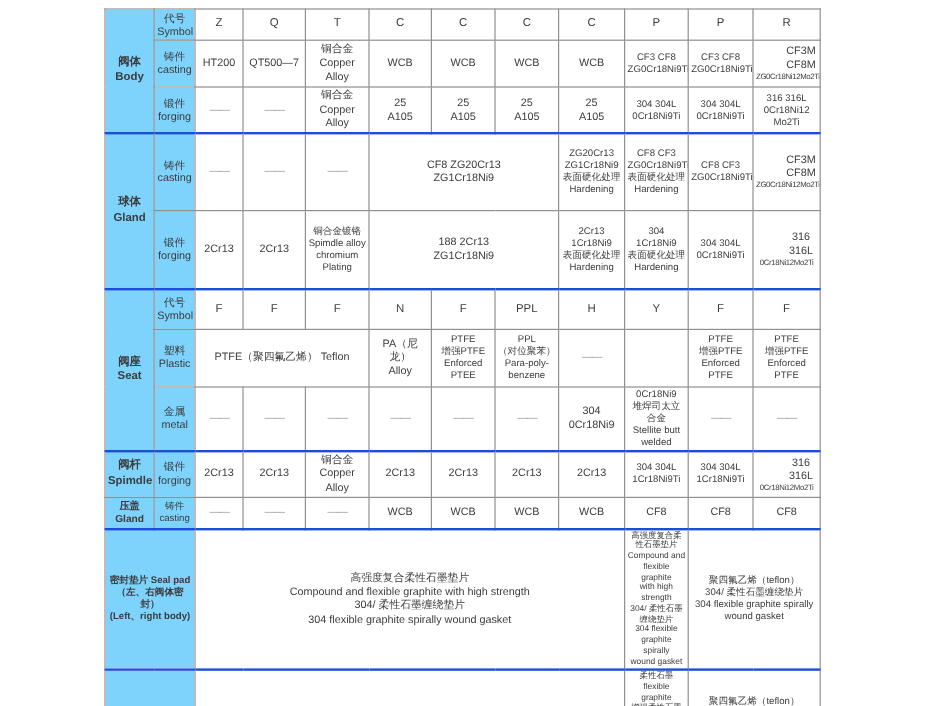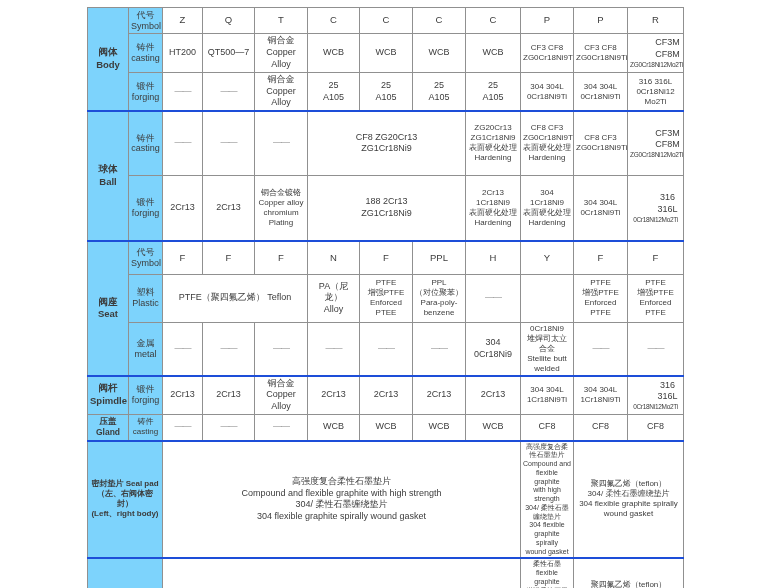--- a/index.html
+++ b/index.html
@@ -94,21 +94,21 @@
 0Cr18Ni9Ti</td>
     <td class="t8">304 304L
 0Cr18Ni9Ti</td>
     <td class="t8">316 316L
 0Cr18Ni12
 Mo2Ti</td>
   </tr>
 
   <tr class="sec" style="height:64px">
     <td class="hd title" rowspan="2">球体
-Ball</td>
+Gland</td>
     <td class="hd lbl">铸件
 casting</td>
     <td class="dash">——</td>
     <td class="dash">——</td>
     <td class="dash">——</td>
     <td colspan="3">CF8  ZG20Cr13
 ZG1Cr18Ni9</td>
     <td class="t8">ZG20Cr13
 ZG1Cr18Ni9
 表面硬化处理
@@ -121,21 +121,21 @@
 ZG0Cr18Ni9Ti</td>
     <td><span class="big">CF3M CF8M</span><span class="xs">ZG0Cr18Ni12Mo2Ti</span></td>
   </tr>
 
   <tr style="height:66px">
     <td class="hd lbl">锻件
 forging</td>
     <td>2Cr13</td>
     <td>2Cr13</td>
     <td class="t8">铜合金镀铬
-Copper alloy
+Spimdle alloy
 chromium
 Plating</td>
     <td colspan="3">188  2Cr13
 ZG1Cr18Ni9</td>
     <td class="t8">2Cr13
 1Cr18Ni9
 表面硬化处理
 Hardening</td>
     <td class="t8">304
 1Cr18Ni9

